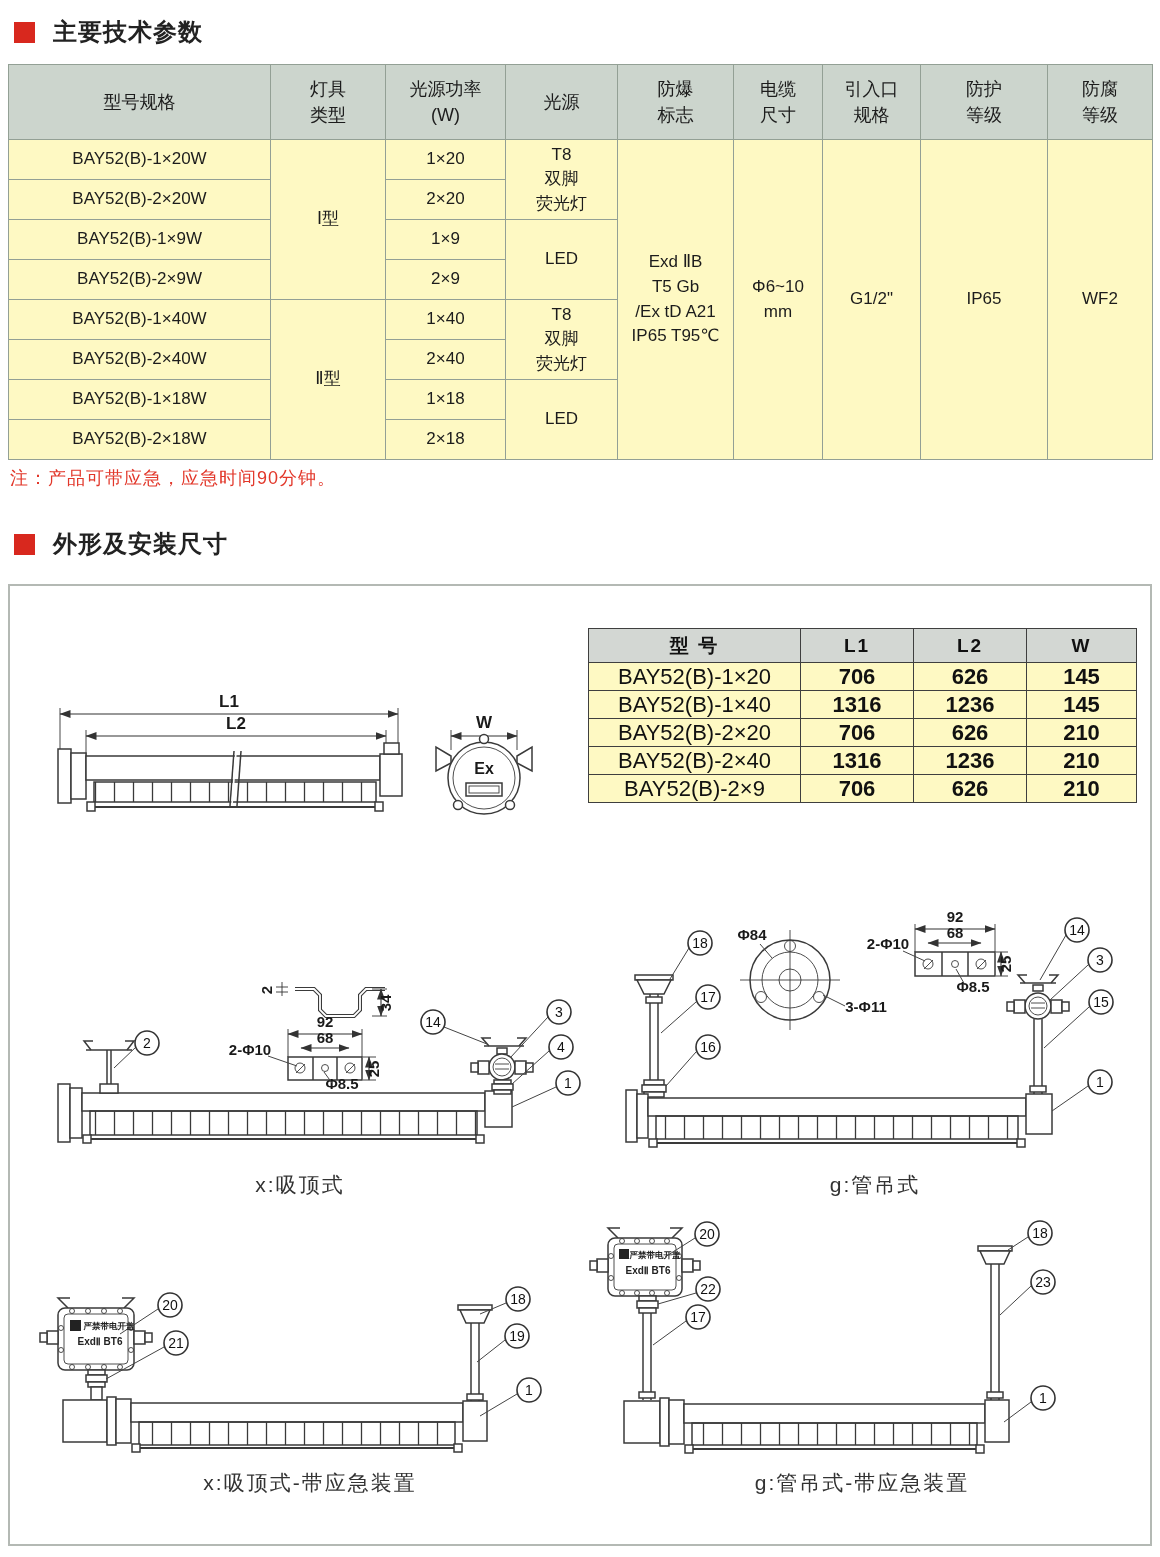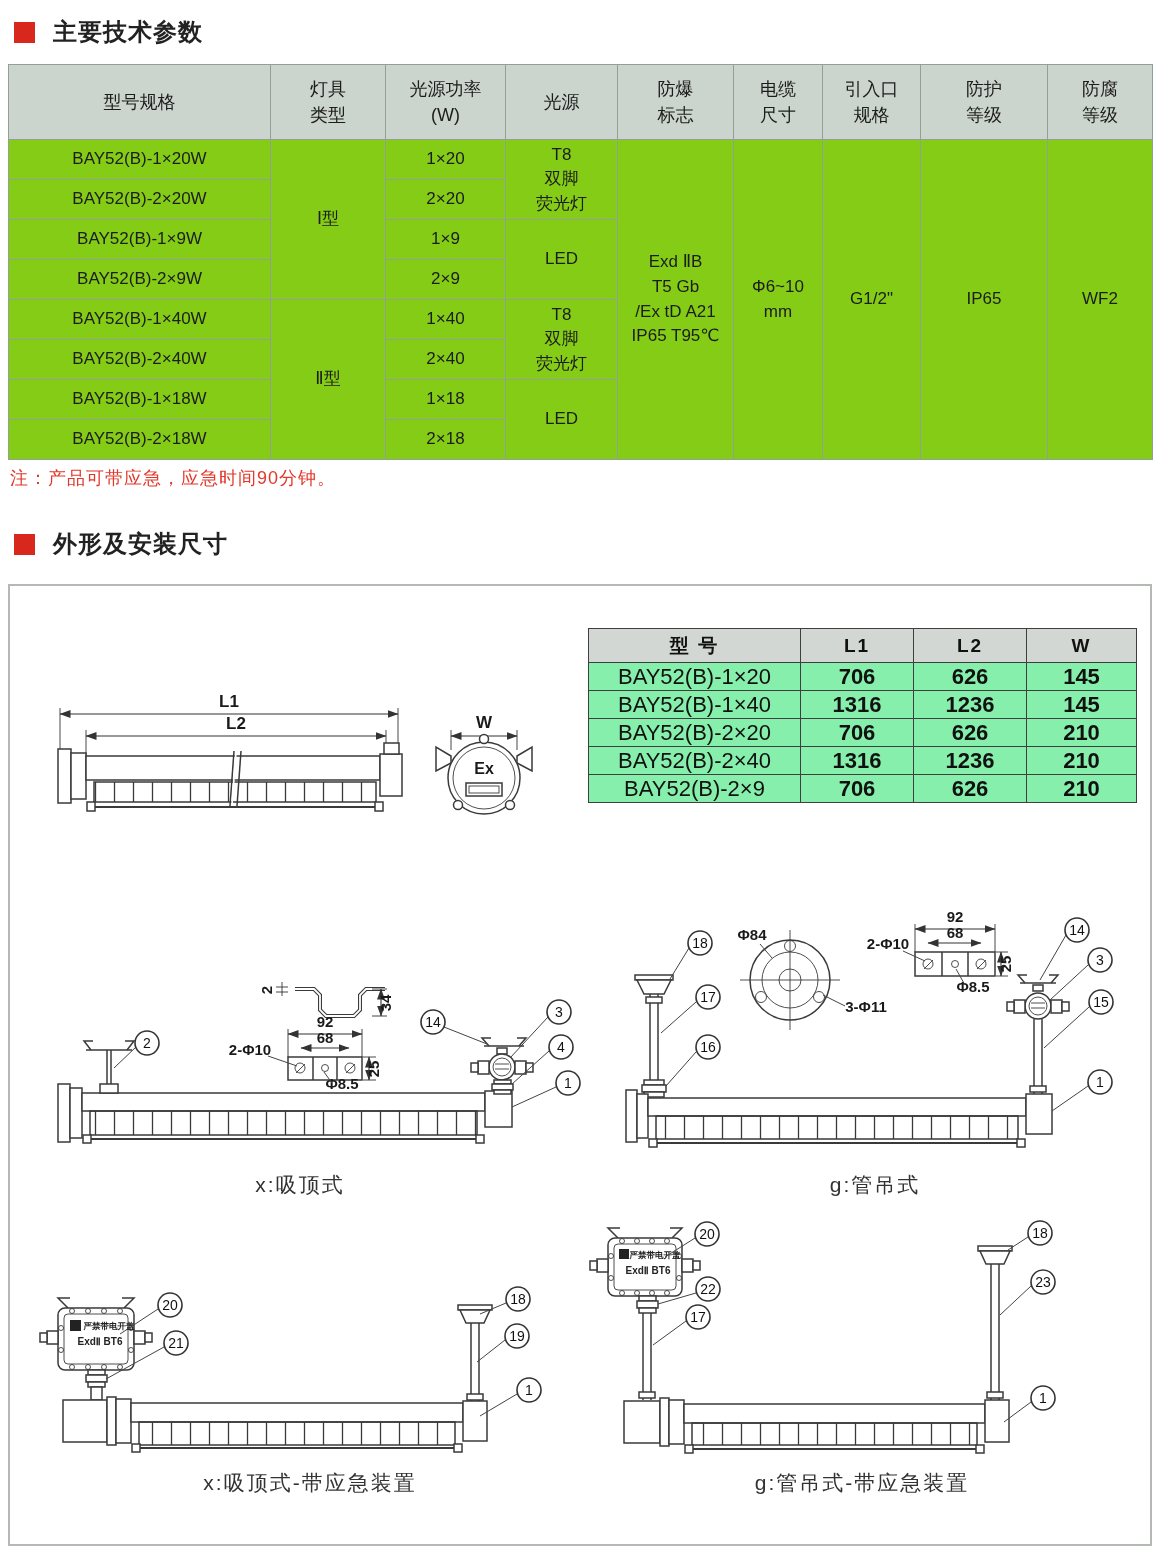--- a/index.html
+++ b/index.html
@@ -9,31 +9,31 @@
   .sec-title { position:absolute; display:flex; align-items:center; gap:18px;
                font-size:24px; font-weight:bold; color:#222; letter-spacing:1px; }
   .sq { width:21px; height:21px; background:#d8281e; flex:0 0 auto; }
 
   
   table.spec { position:absolute; left:8px; top:64px; width:1144px;
                border-collapse:collapse; table-layout:fixed; }
   .spec th, .spec td { border:1px solid #93a095; text-align:center; vertical-align:middle;
                font-size:17px; color:#1c1c1c; white-space:pre-line; padding:0; line-height:1.45; }
   .spec thead th { background:#ccd5cd; height:74px; font-weight:normal; font-size:18px; }
-  .spec tbody td { background:#84cc16; height:39px; }
+  .spec tbody td { background:#fef9c3; height:39px; }
 
   .note { position:absolute; left:10px; top:466px; color:#e2372a; font-size:18px; letter-spacing:1px;text-align:center; }
 
   
   .bigbox { position:absolute; left:8px; top:584px; width:1140px; height:958px;
             border:2px solid #b4b9b4; background:#fff; }
 
   
   table.dim { position:absolute; left:578px; top:42px; width:548px;
-              border-collapse:collapse; table-layout:fixed; background:#86efac; }
+              border-collapse:collapse; table-layout:fixed; background:#fef9c3; }
   .dim th, .dim td { border:1px solid #3f3f3f; text-align:center; vertical-align:middle;
               color:#111; padding:0; }
   .dim thead th { background:#d3d7d3; height:33px; font-size:19px; font-weight:bold; letter-spacing:2px; }
   .dim td { height:27px; font-size:22px; }
   .dim td.num { font-weight:bold; }
 
   
   svg.draw { position:absolute; left:0; top:0; }
   .s   { stroke:#3a3a3a; stroke-width:1.5; fill:none; }
   .sf  { stroke:#3a3a3a; stroke-width:1.5; fill:#fff; }

